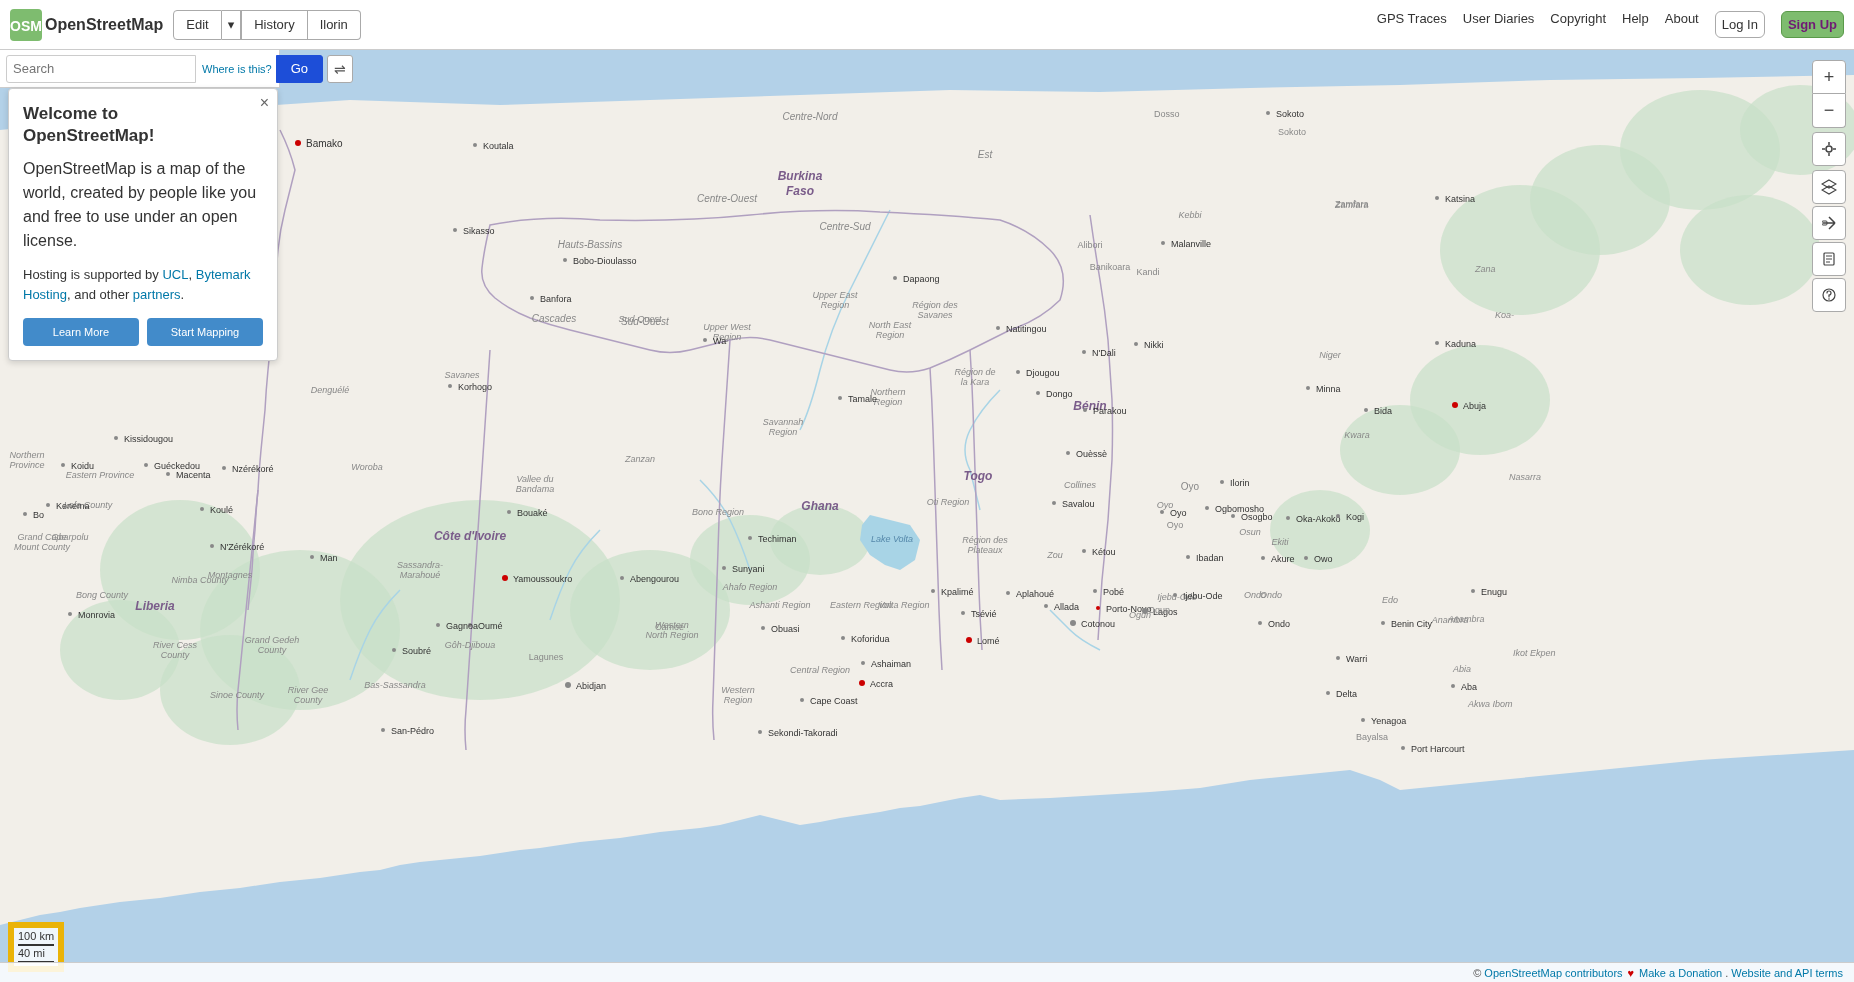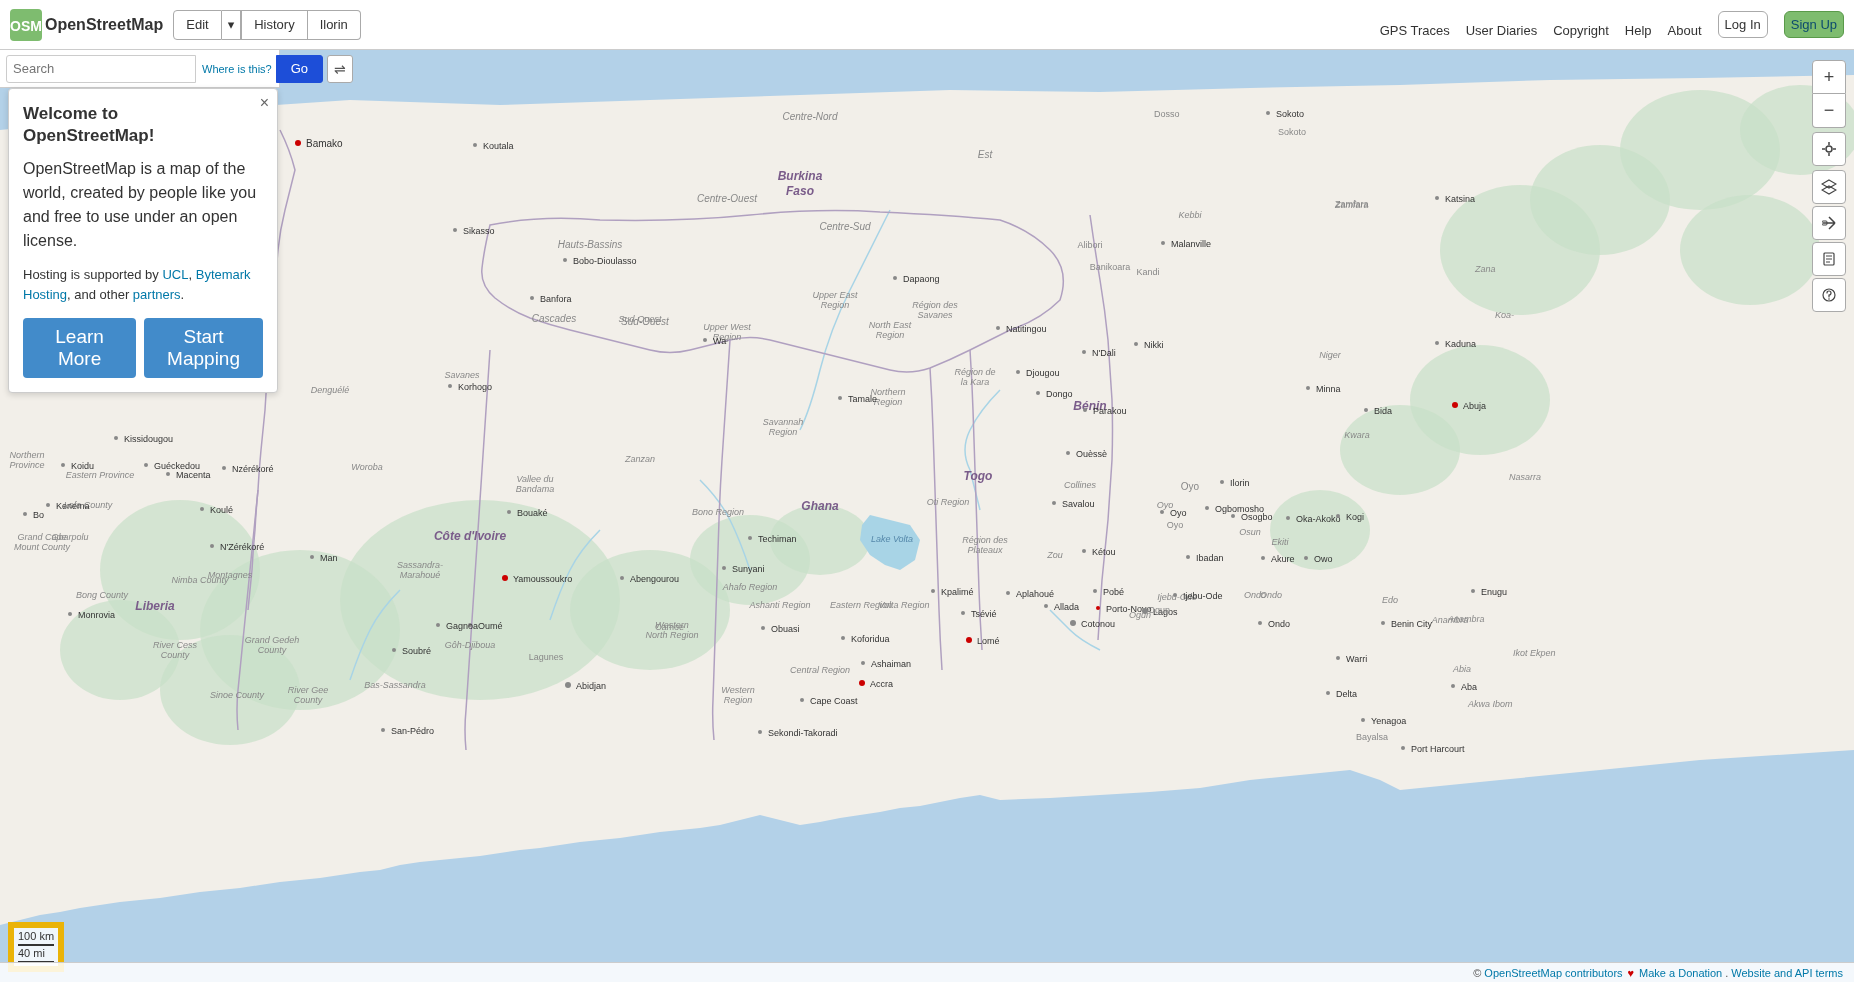--- a/index.html
+++ b/index.html
@@ -49,42 +49,43 @@
       display: flex;
       align-items: center;
     }
     .nav-btn.first { border-radius: 4px 0 0 4px; }
     .nav-btn.split { border-left: none; border-radius: 0; padding: 5px 6px; }
     .nav-btn.last { border-left: none; border-radius: 0 4px 4px 0; }
 
     #right-nav {
       margin-left: auto;
       display: flex;
-      align-items: flex-end;
+      align-items: flex-start;
       gap: 16px;
     }
     .nav-link {
       color: #333;
       text-decoration: none;
       font-size: 13px;
       cursor: pointer;
     }
     .auth-btn {
       border: 1px solid #aaa;
       border-radius: 6px;
       padding: 5px 6px;
       background: #fff;
       cursor: pointer;
       font-size: 13px;
       color: #333;
     }
     .auth-btn.signin {
       background: #7ebc6f;
       border-color: #5a9a4a;
-      color: #0c4a6e;
+      color: #701a75;
+      font-weight: bold;
     }
 
     
     #search-bar {
       position: absolute;
       top: 50px;
       left: 0;
       width: 280px;
       height: 38px;
       background: #fff;
@@ -185,21 +186,21 @@
       cursor: pointer;
     }
     #welcome-buttons {
       display: flex;
       gap: 8px;
     }
     .welcome-btn {
       flex: 1;
       padding: 8px 23px;
       border-radius: 4px;
-      font-size: 19px;
+      font-size: 11px;
       cursor: pointer;
       text-align: center;
       border: none;
     }
     .welcome-btn.learn {
       background: #428bca;
       color: #fff;
     }
     .welcome-btn.start {
       background: #428bca;

